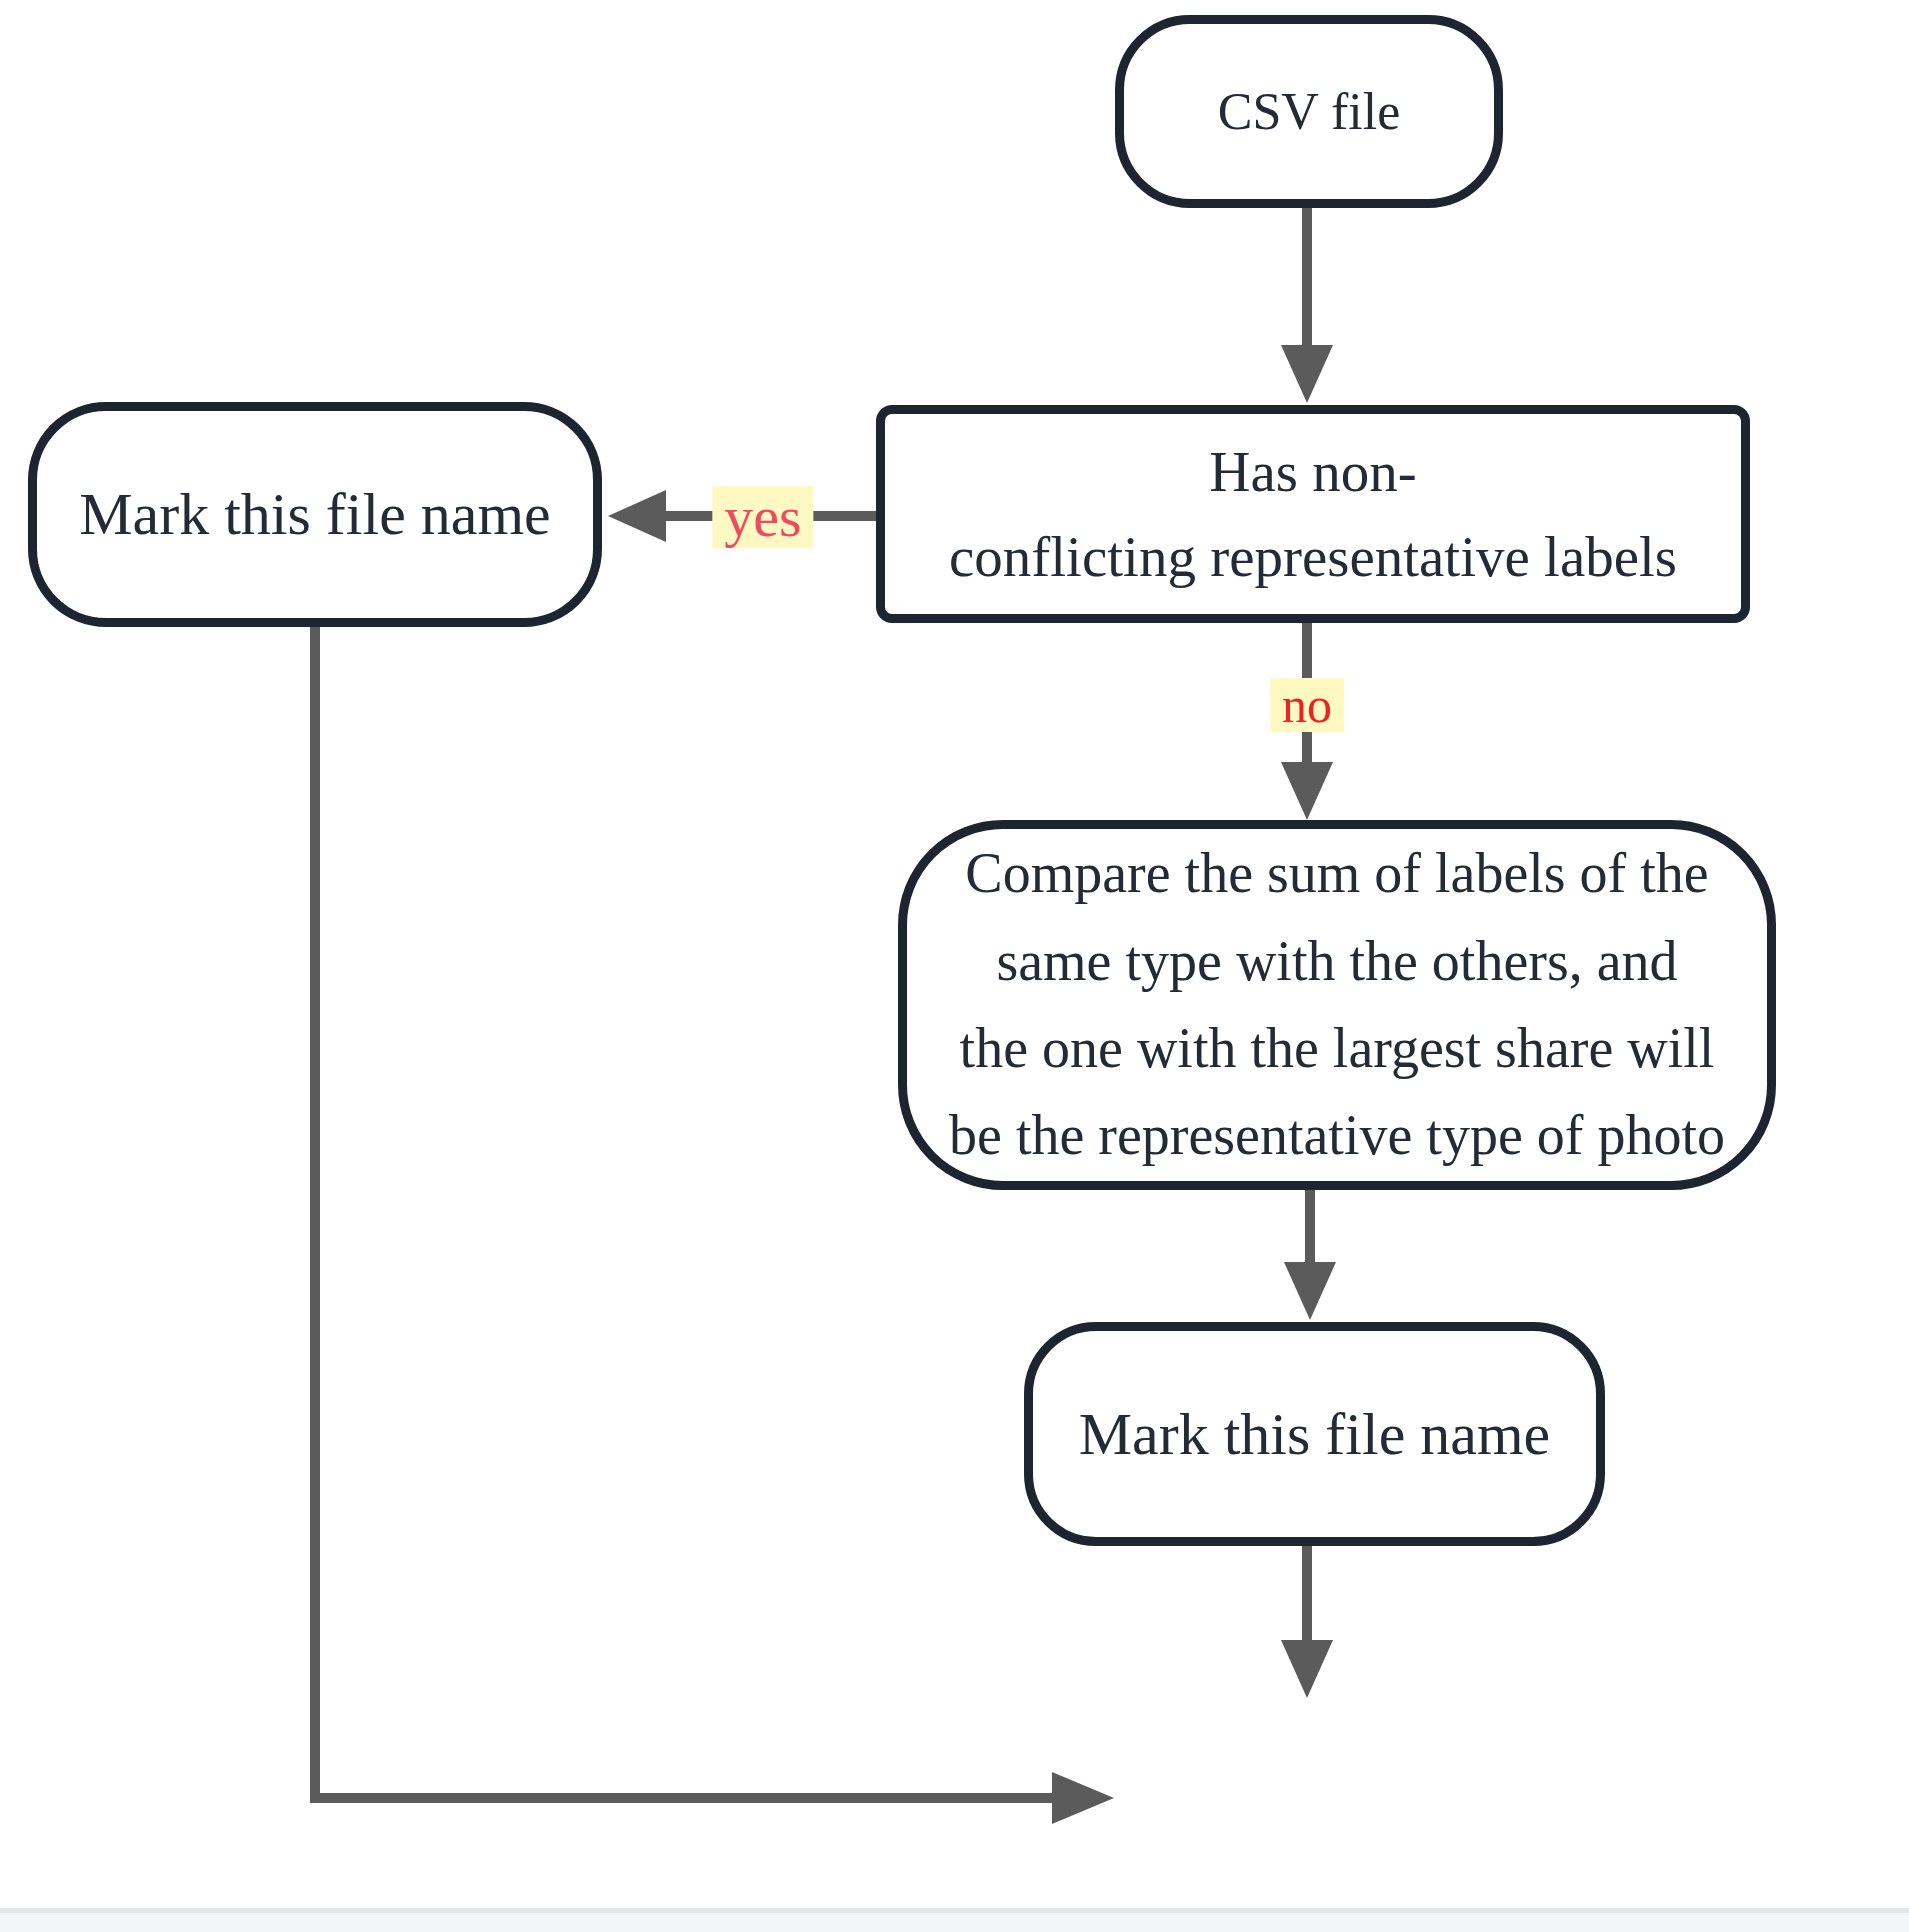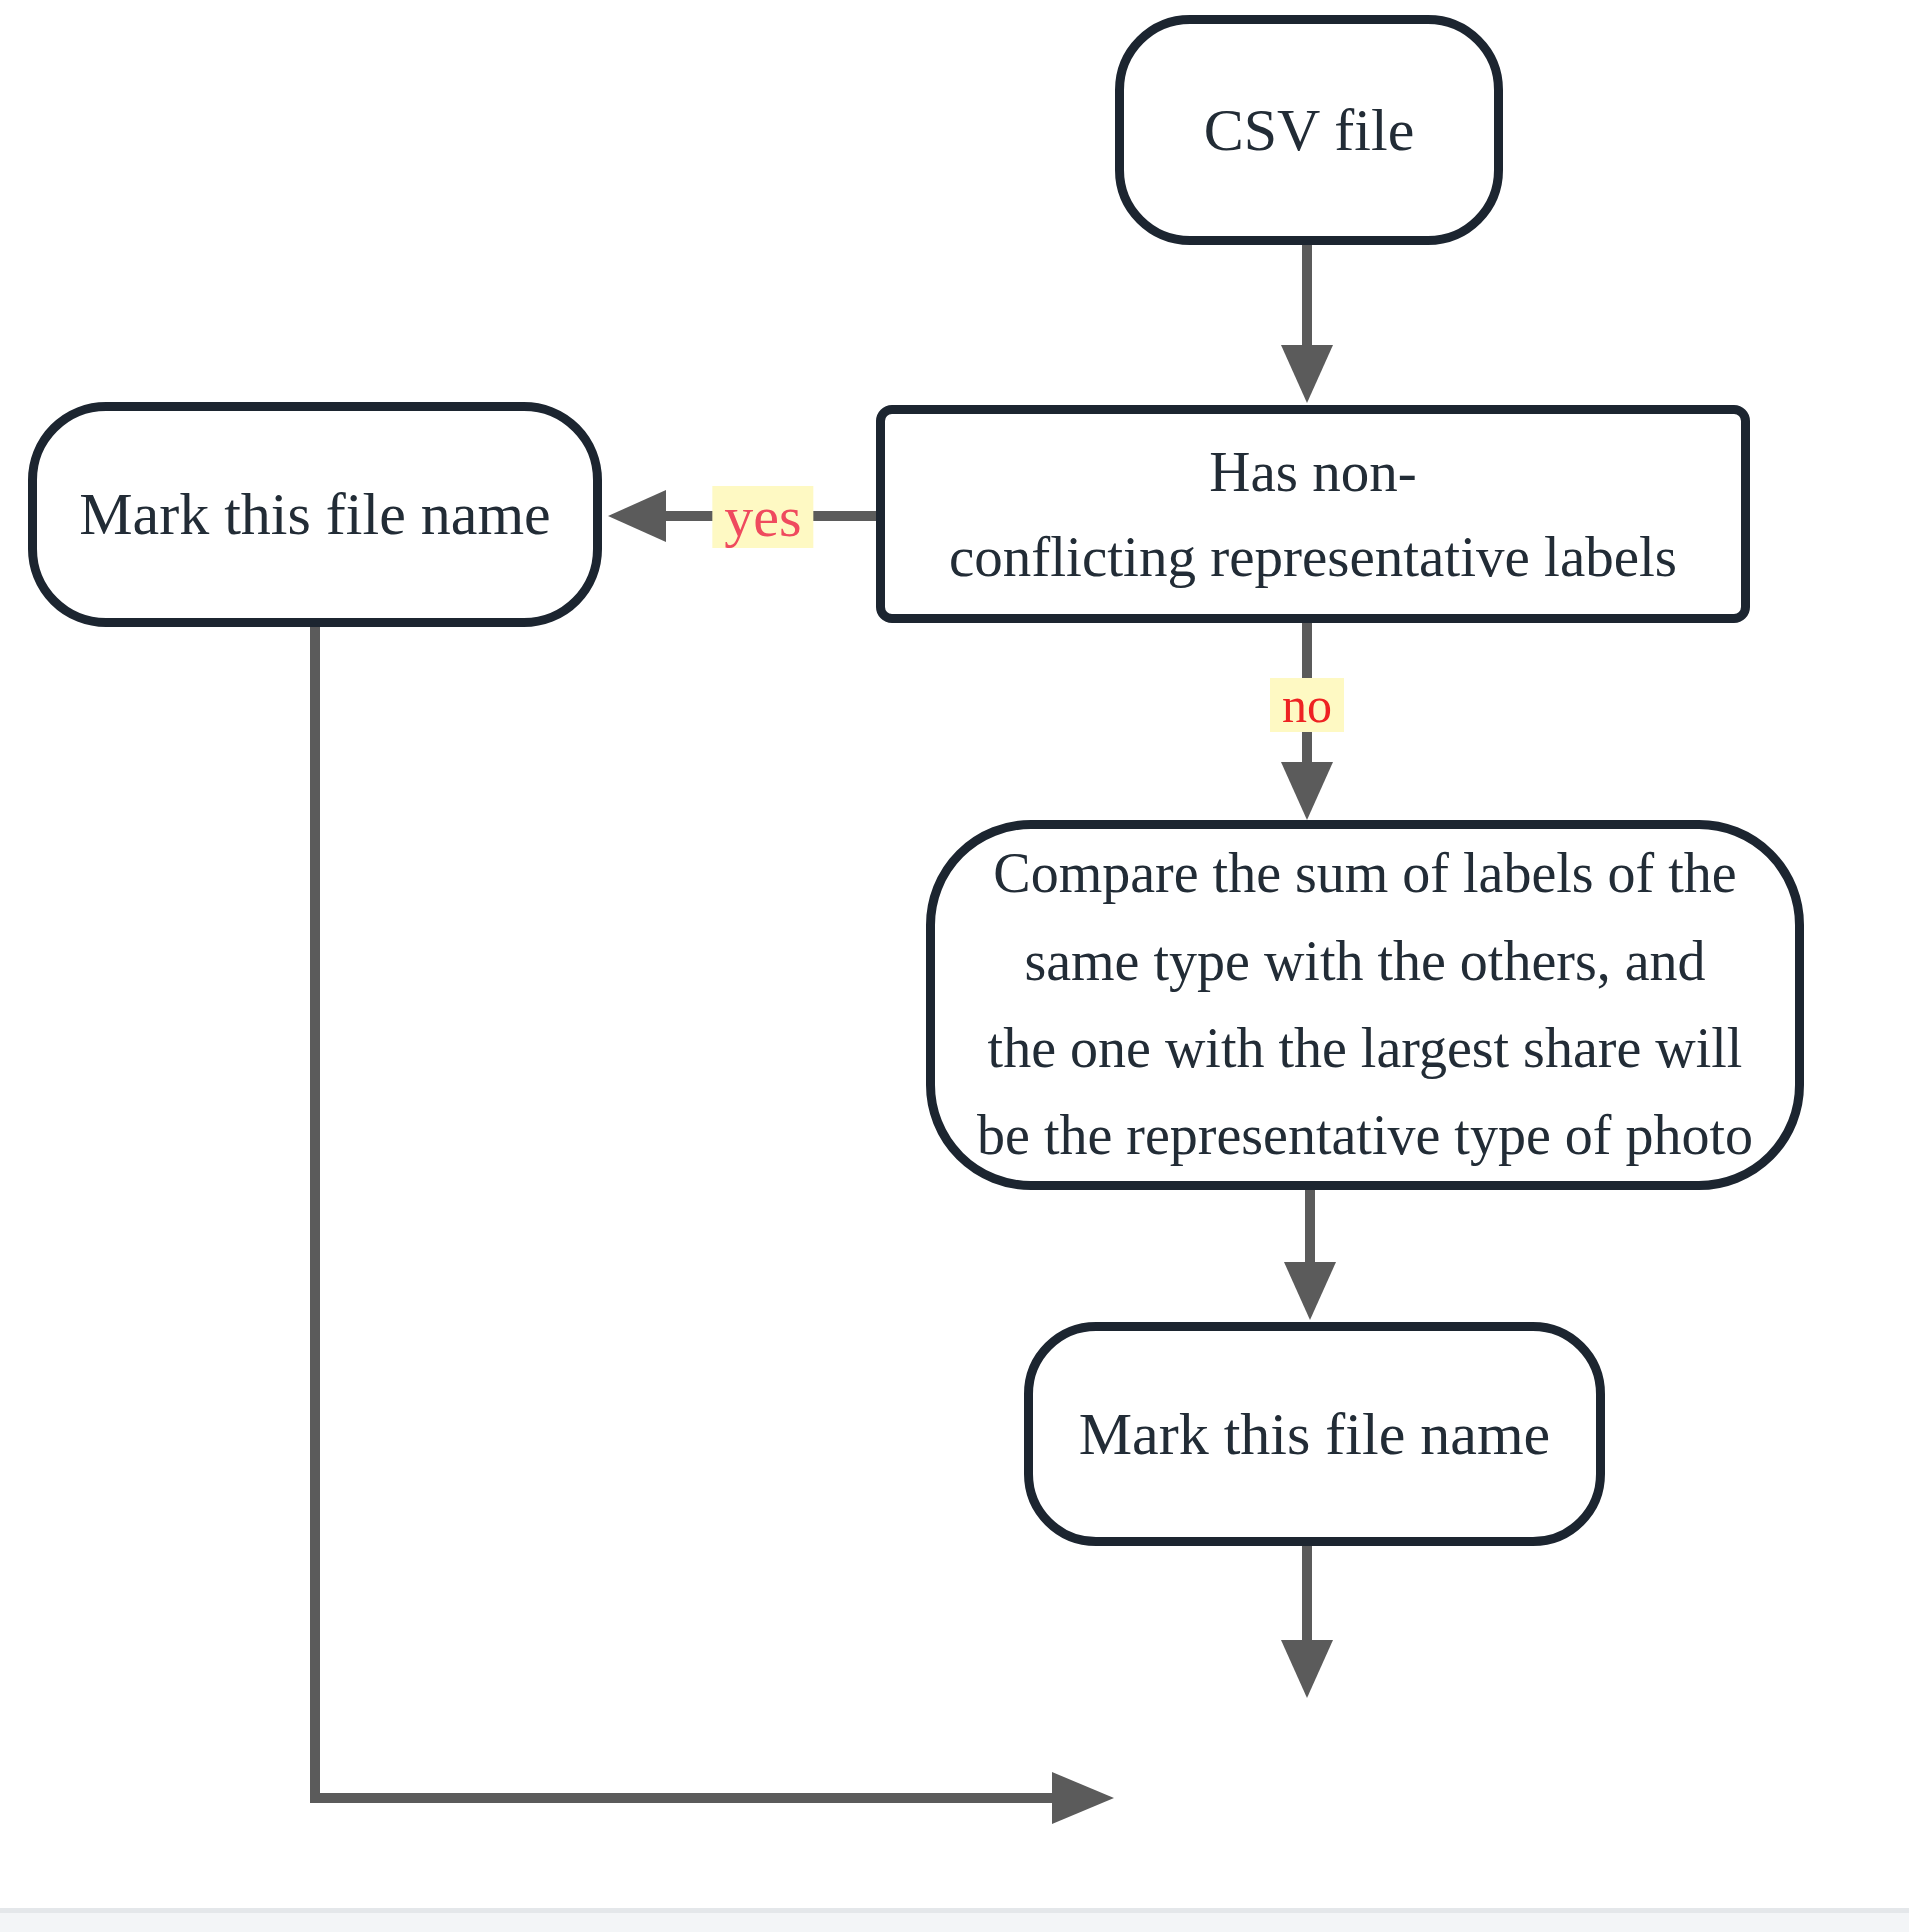--- a/index.html
+++ b/index.html
@@ -18,24 +18,24 @@
   .node{
     position:absolute;
     box-sizing:border-box;
     background:#ffffff;
     border:9px solid var(--border,#1c2530);
     color:var(--text,#222c36);
     display:flex;align-items:center;justify-content:center;
     text-align:center;
     white-space:pre-line;
   }
-  #node-csv        {left:1115px;top:15px;  width:388px;height:230px;border-radius:75px; font-size:60px;}
+  #node-csv        {left:1115px;top:15px;  width:388px;height:193px;border-radius:75px; font-size:52px;}
   #node-decision   {left:876px; top:405px; width:874px;height:218px;border-radius:16px; font-size:57px;line-height:1.5;}
   #node-mark-left  {left:28px;  top:402px; width:574px;height:225px;border-radius:78px; font-size:60px;}
-  #node-compare    {left:926px; top:820px; width:878px;height:370px;border-radius:105px;font-size:56px;line-height:1.56;}
+  #node-compare    {left:898px; top:820px; width:878px;height:370px;border-radius:105px;font-size:56px;line-height:1.56;}
   #node-mark-center{left:1024px;top:1322px;width:581px;height:224px;border-radius:72px; font-size:60px;}
   #node-over       {left:1118px;top:1700px;width:392px;height:198px;border-radius:75px; font-size:63px;}
   .edge-label{
     position:absolute;
     transform:translate(-50%,-50%);
     background:#fef9c3;
     padding:2px 12px;
     line-height:1;
   }
   #label-yes{left:763px;top:517px;font-size:58px;color:var(--yes,#ef4a5e);}

